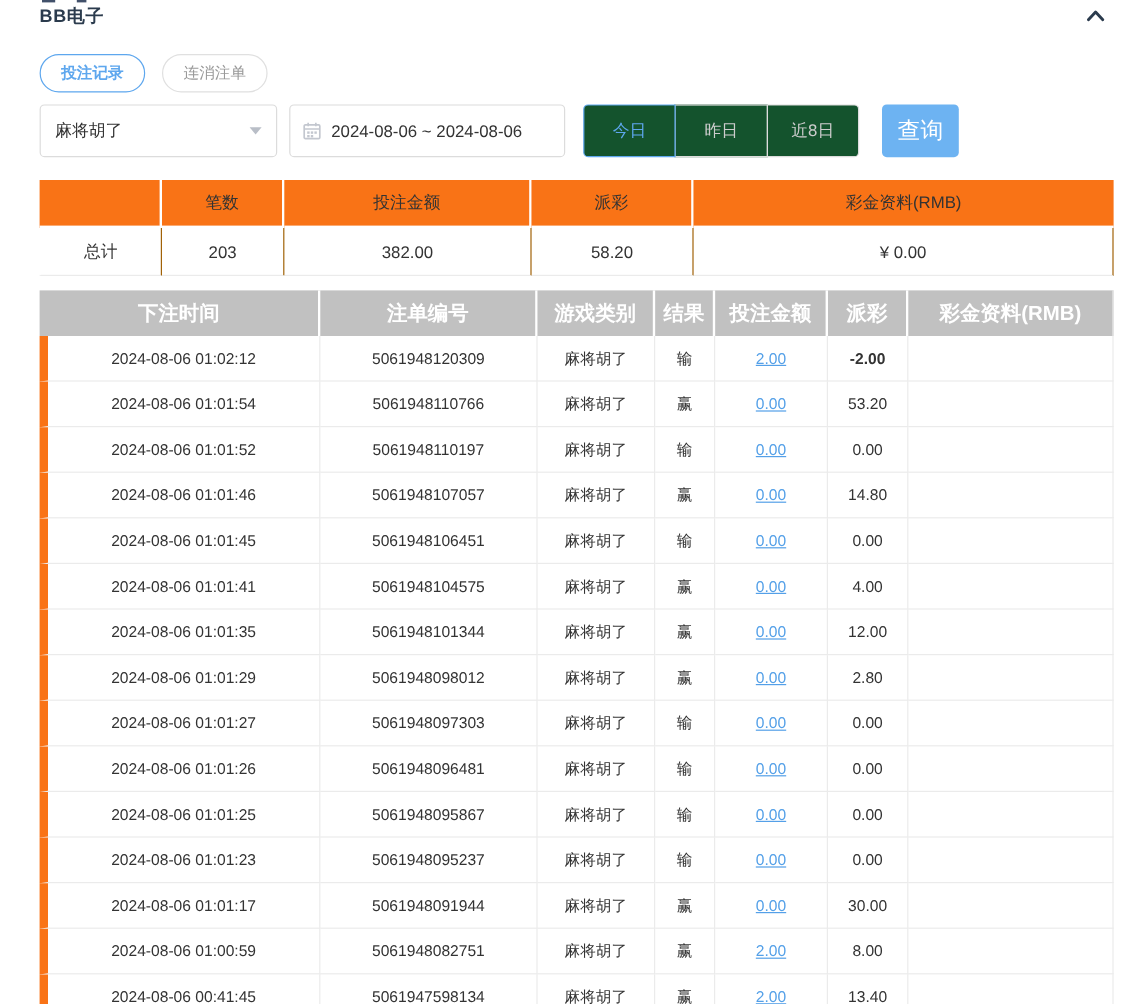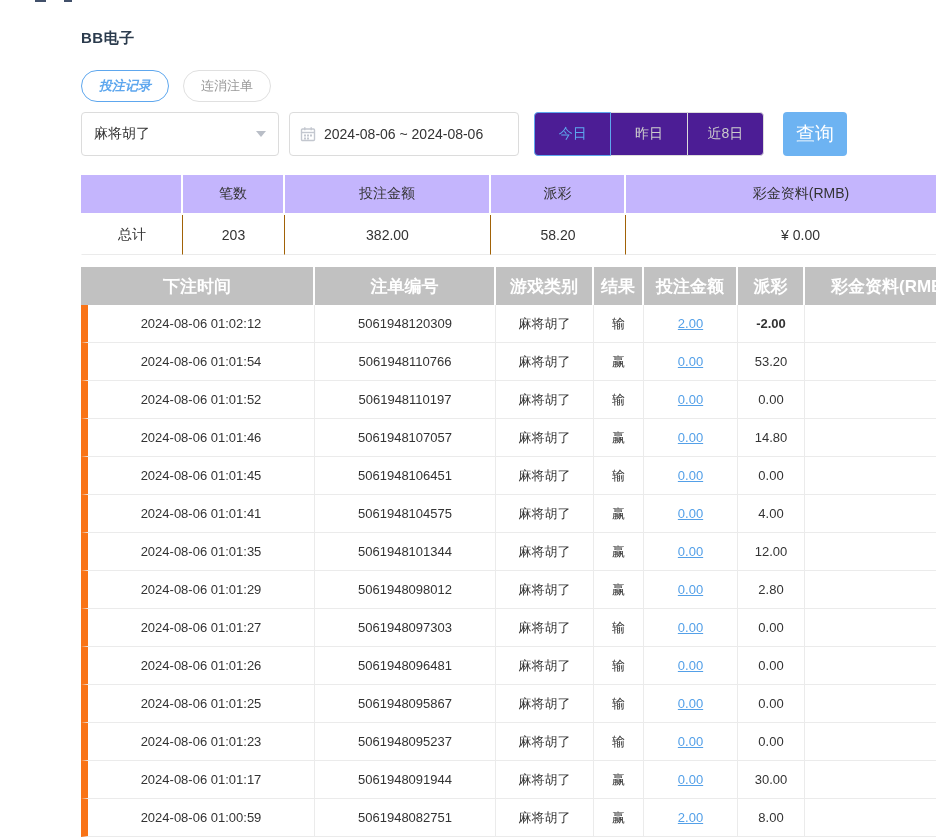--- a/index.html
+++ b/index.html
@@ -1,56 +1,56 @@
 <!DOCTYPE html>
 <html><head>
 <meta charset="utf-8">
 <style>
   * { box-sizing: border-box; margin: 0; padding: 0; }
   html, body { width: 936px; height: 837px; overflow: hidden; background: #fff;
     font-family: "Liberation Sans", "DejaVu Sans", sans-serif; }
-  .page { position: relative; width: 760px; height: 837px; padding: 28px 8px 0 33px; margin-left: 48px; }
+  .page { position: relative; width: 760px; height: 837px; padding: 3px 8px 0 33px; }
   .content { width: 895px; }
 
   .top-artifact { position: absolute; top: 0; height: 2px; background: #41506a; }
   .top-artifact.a1 { left: 35px; width: 11px; }
   .top-artifact.a2 { left: 64px; width: 8px; }
 
   .panel-header { display: flex; align-items: center; justify-content: space-between; height: 20px; }
   .panel-title { font-size: 15px; font-weight: bold; color: #2b3b4d; letter-spacing: .5px; }
   .collapse-btn { background: none; border: none; cursor: pointer; padding: 0 6px; line-height: 0; }
 
   .tabs { margin-top: 22px; display: flex; gap: 14px; }
   .tab { height: 32px; padding: 0 17px; border-radius: 17px; background: #fff;
     font-size: 13px; cursor: pointer; border: 1px solid #e0e0e0; color: #999; }
-  .tab.active { border-color: #5ea7ee; color: #5ea7ee; font-weight: bold; font-style: italic; }
+  .tab.active { border-color: #5ea7ee; color: #5ea7ee; font-weight: bold; }
 
   .filters { margin-top: 10px; display: flex; align-items: center; }
   .select { width: 198px; height: 44px; border: 1px solid #dcdcdc; border-radius: 4px;
     display: flex; align-items: center; justify-content: space-between; padding: 0 12px;
     font-size: 14px; color: #333; cursor: pointer; background: #fff; }
   .caret { width: 0; height: 0; border-left: 5px solid transparent; border-right: 5px solid transparent;
     border-top: 6px solid #b9bec7; }
   .datepicker { margin-left: 10px; width: 230px; height: 44px; border: 1px solid #dcdcdc;
     border-radius: 4px; display: flex; align-items: center; padding: 0 10px; gap: 8px;
     font-size: 14px; color: #333; cursor: pointer; background: #fff; white-space: nowrap; }
   .btn-group { margin-left: 15px; display: flex; width: 230px; height: 44px; }
-  .btn-group button { flex: 1; background: #4c1d95; border: 1px solid #dcdcdc; font-size: 14px;
+  .btn-group button { flex: 1; background: #14532d; border: 1px solid #dcdcdc; font-size: 14px;
     color: #ccc; cursor: pointer; margin-left: -1px; position: relative; }
   .btn-group button:first-child { margin-left: 0; border-radius: 4px 0 0 4px; }
   .btn-group button:last-child { border-radius: 0 4px 4px 0; }
   .btn-group button.active { border-color: #5ea7ee; color: #5ea7ee; z-index: 1; }
   .search-btn { margin-left: 19px; width: 64px; height: 44px; background: #6db3f2; color: #fff;
     border: none; border-radius: 4px; font-size: 19px; cursor: pointer; }
 
   table { border-collapse: separate; border-spacing: 0; table-layout: fixed; width: 895px; }
   td, th { text-align: center; overflow: hidden; white-space: nowrap; }
 
   .summary { margin-top: 19px; }
-  .summary th { height: 40px; background: #c4b5fd; font-size: 14px; font-weight: normal; color: #333;
+  .summary th { height: 40px; background: #f97316; font-size: 14px; font-weight: normal; color: #333;
     border-right: 2px solid #fff; border-bottom: 2px solid #fff; }
   .summary th:last-child { border-right: none; }
   .summary td { height: 40px; font-size: 14px; color: #333;
     border-right: 1px solid #a16207; border-bottom: 1px solid #ebebeb; }
   .summary td:first-child { border-left: 1px solid #fff; }
 
   .records { margin-top: 12px; }
   .records th { height: 38px; background: #c1c1c1; color: #fff; font-size: 17px; font-weight: bold;
     border-right: 2px solid #fff; }
   .records th:last-child { border-right: 1px solid #ebebeb; }

